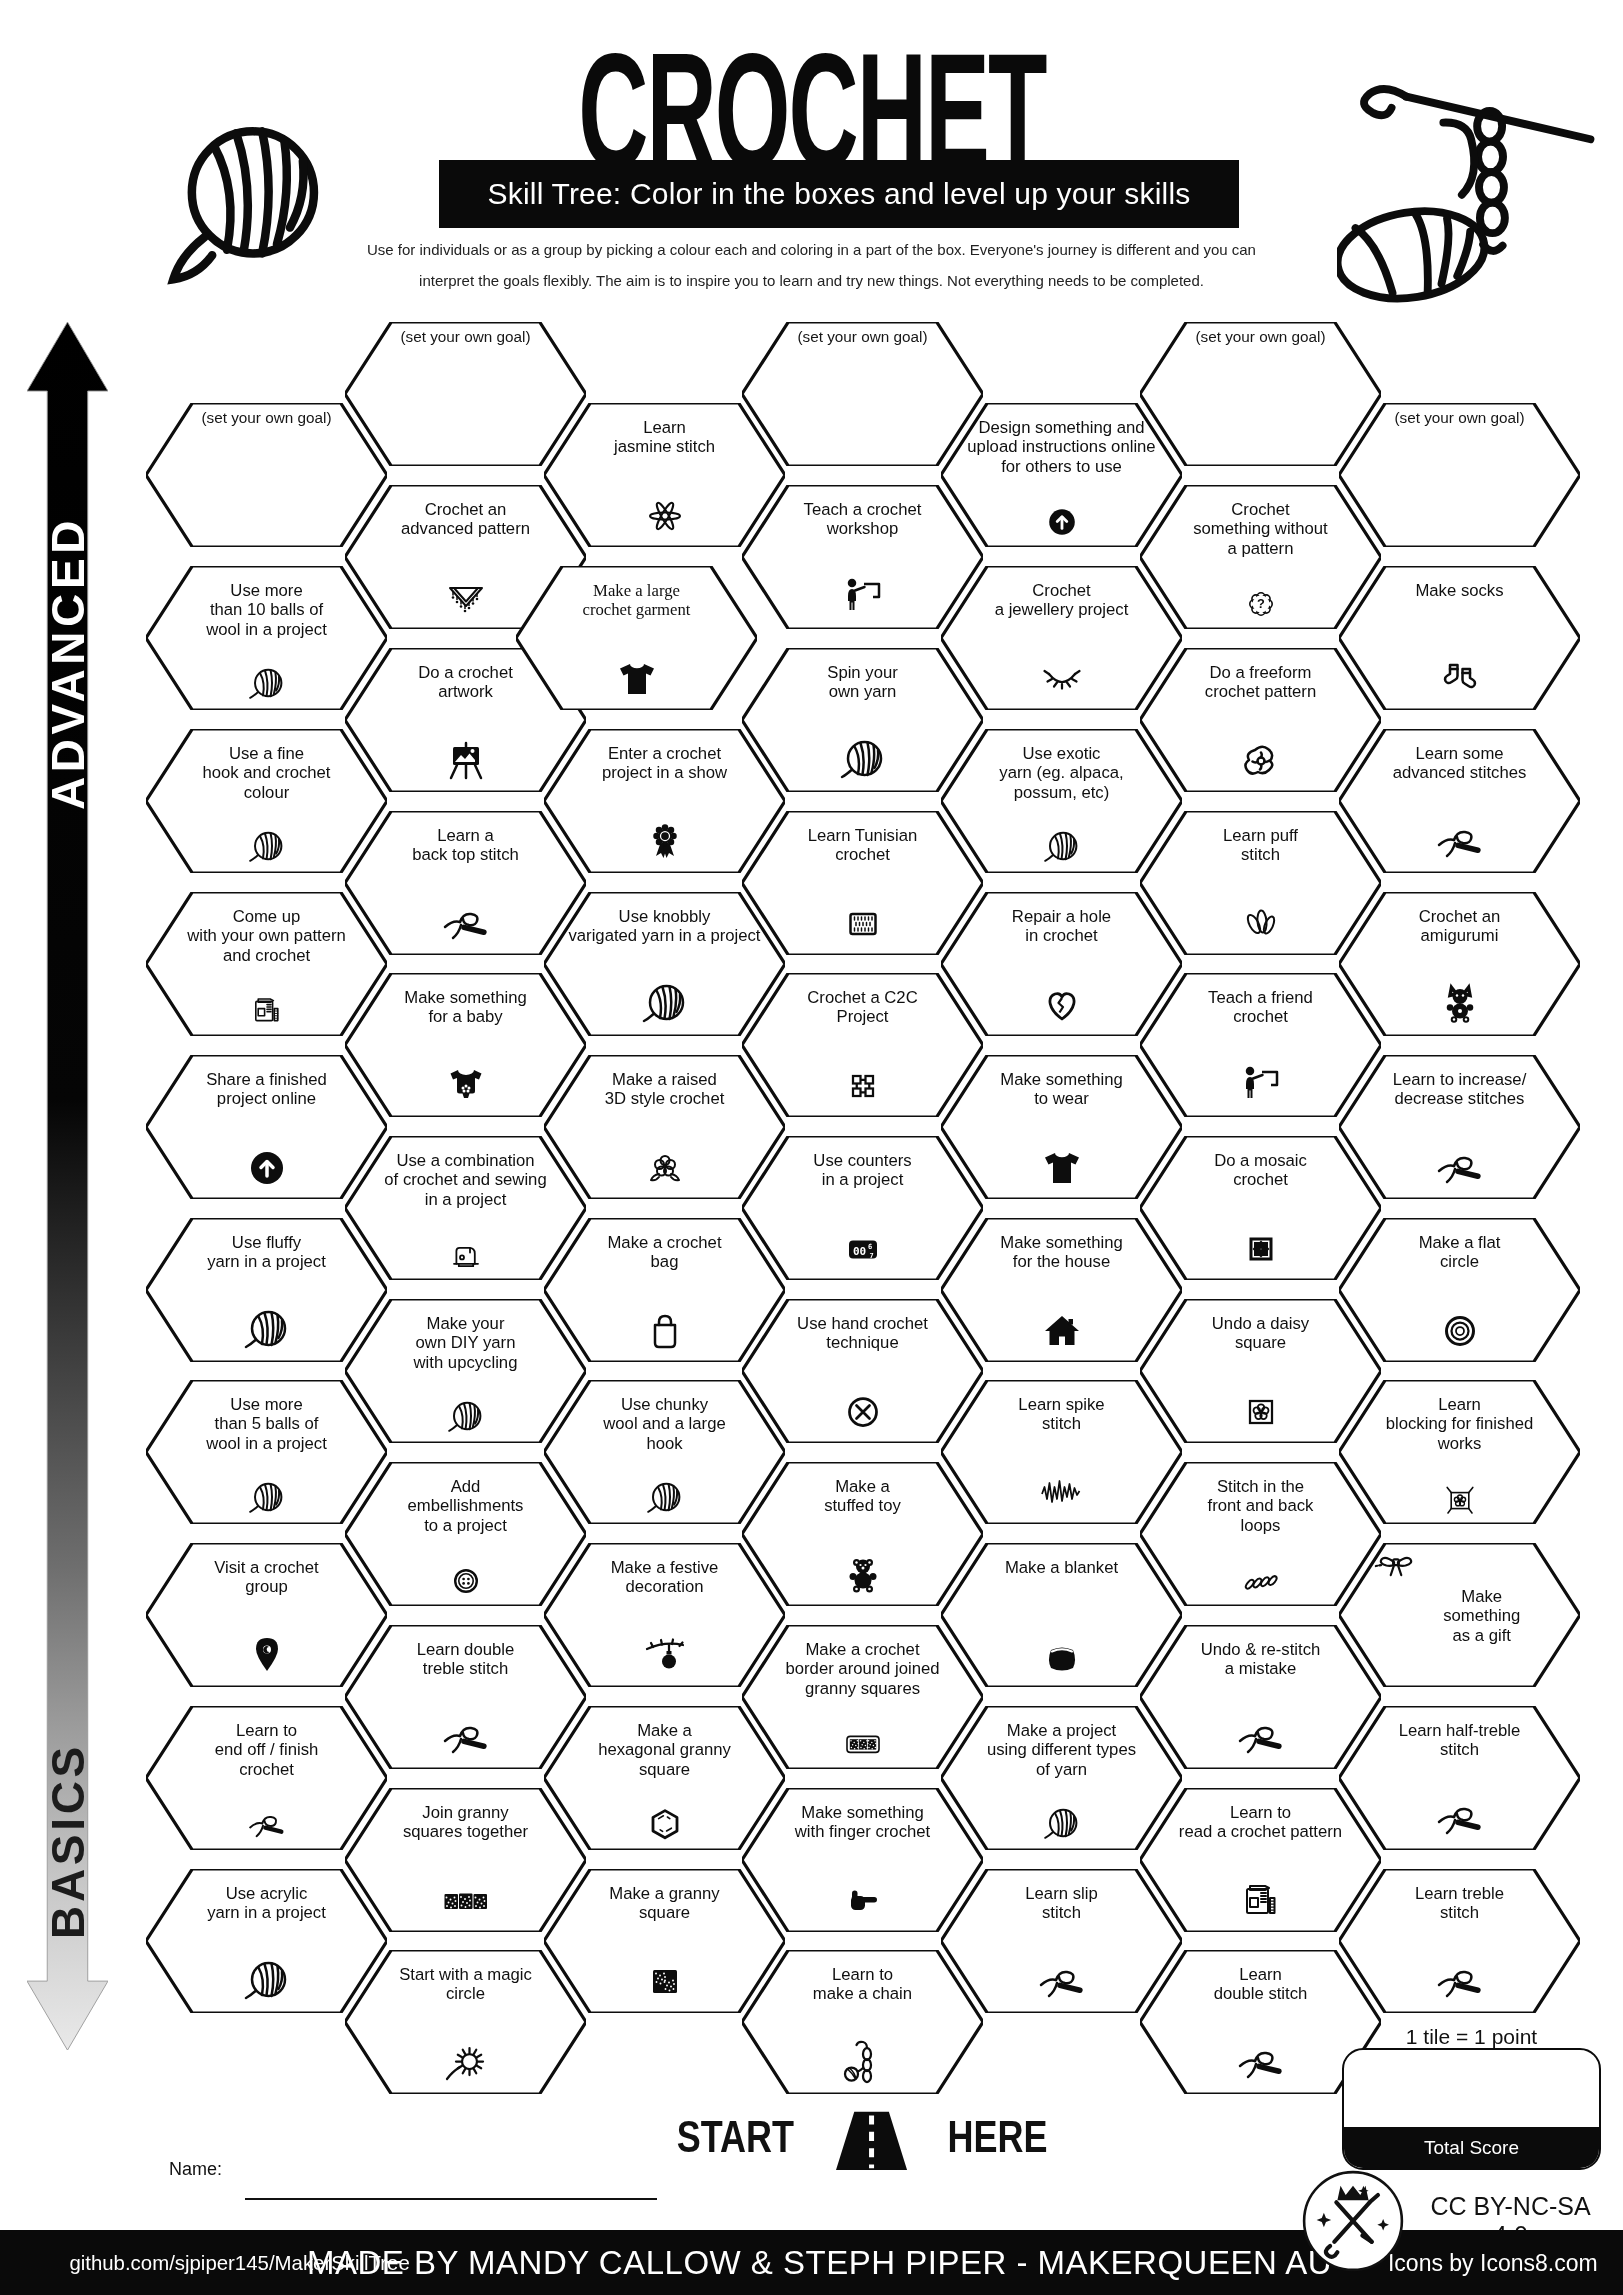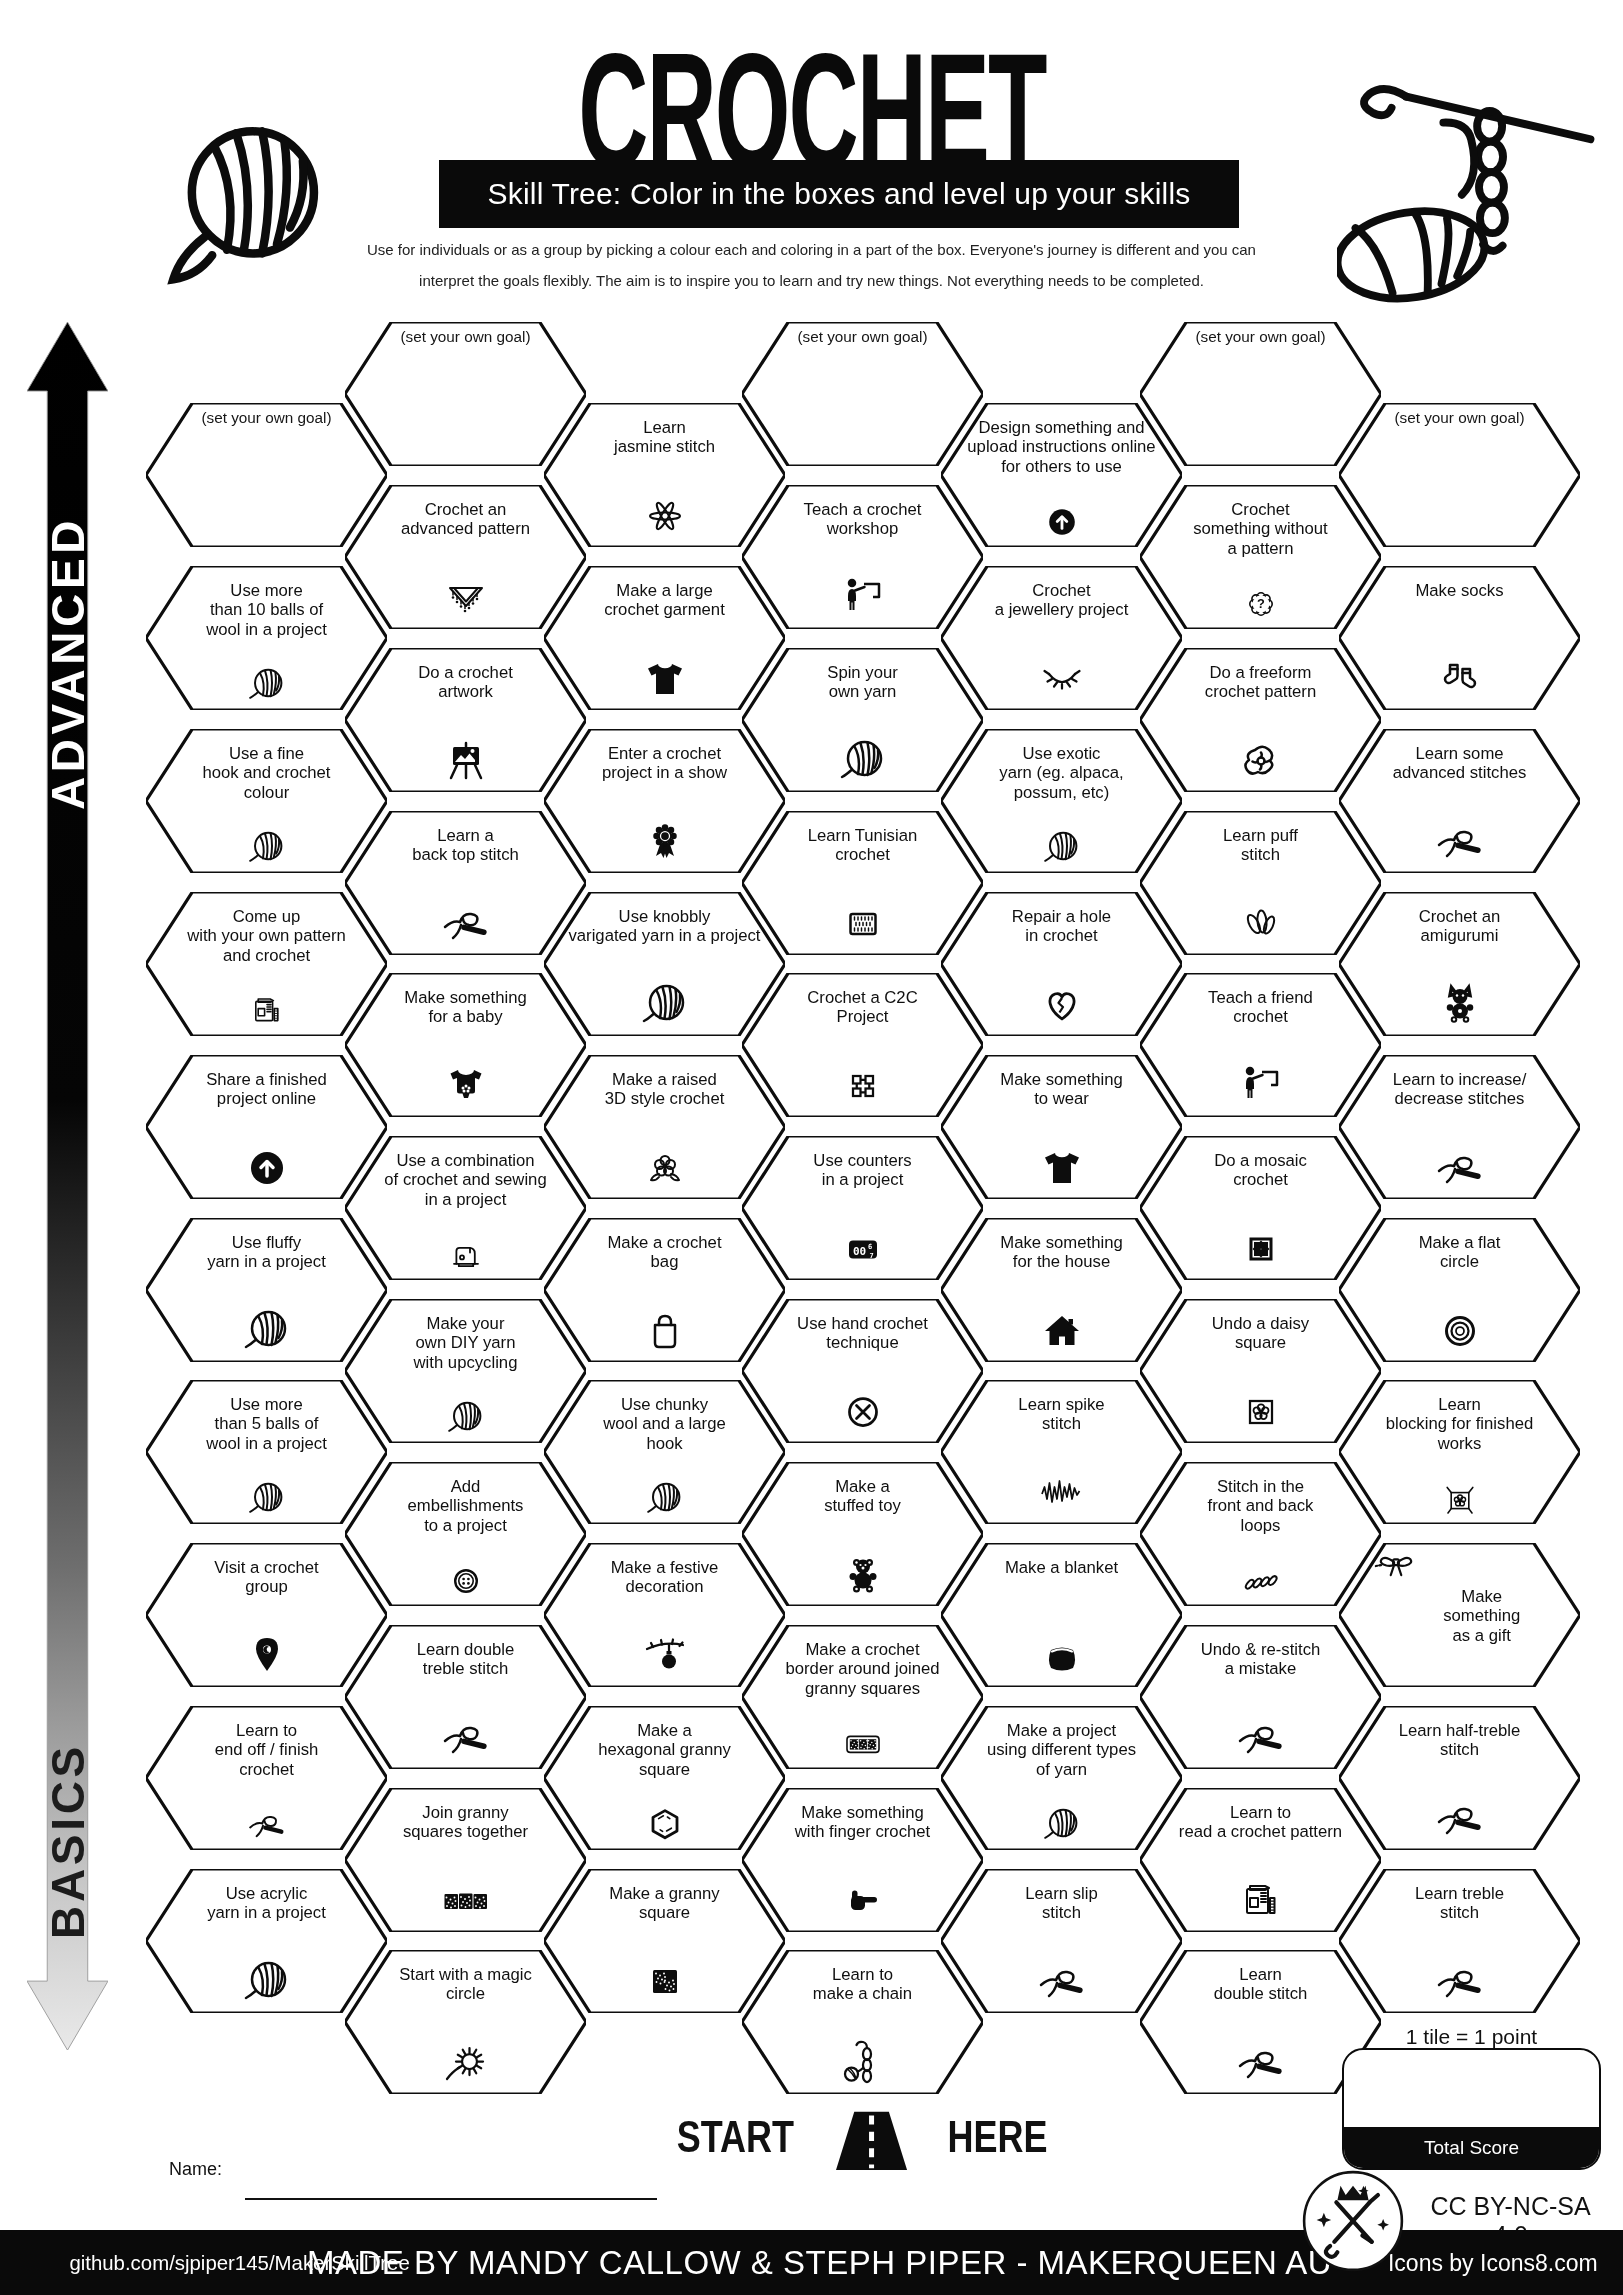--- a/index.html
+++ b/index.html
@@ -550,21 +550,21 @@
         <div>jasmine stitch</div>
       </div>
       <div class="ico" data-interactable="false"><svg viewBox="0 0 100 100">
           <g fill="none" stroke="#0d0d0d" stroke-linecap="round" stroke-linejoin="round" stroke-width="4">
             <ellipse cx="50" cy="50" rx="30" ry="7"></ellipse>
             <ellipse cx="50" cy="50" rx="30" ry="7" transform="rotate(60 50 50)"></ellipse>
             <ellipse cx="50" cy="50" rx="30" ry="7" transform="rotate(120 50 50)"></ellipse>
           </g>
         </svg></div>
     </div>
-    <div class="tile" data-interactable="true" style="left: 544px; top: 566px;">
+    <div class="tile" data-interactable="true" style="left: 516px; top: 566px; font-family: Liberation Serif, serif;">
       <svg viewBox="0 0 520 312" preserveAspectRatio="none" class="hexbg" data-interactable="false">
         <polygon points="0,156 100,0 420,0 520,156 420,312 100,312"></polygon>
       </svg>
       <div class="lab" data-interactable="false">
         <div>Make a large</div>
         <div>crochet garment</div>
       </div>
       <div class="ico" data-interactable="false"><svg viewBox="0 0 100 100">
           <path d="M36 20 l-20 9 7 14 9 -4 v41 h36 v-41 l9 4 7 -14 -20 -9 a13 8 0 0 1 -28 0 z" fill="#0d0d0d"></path>
         </svg></div>

